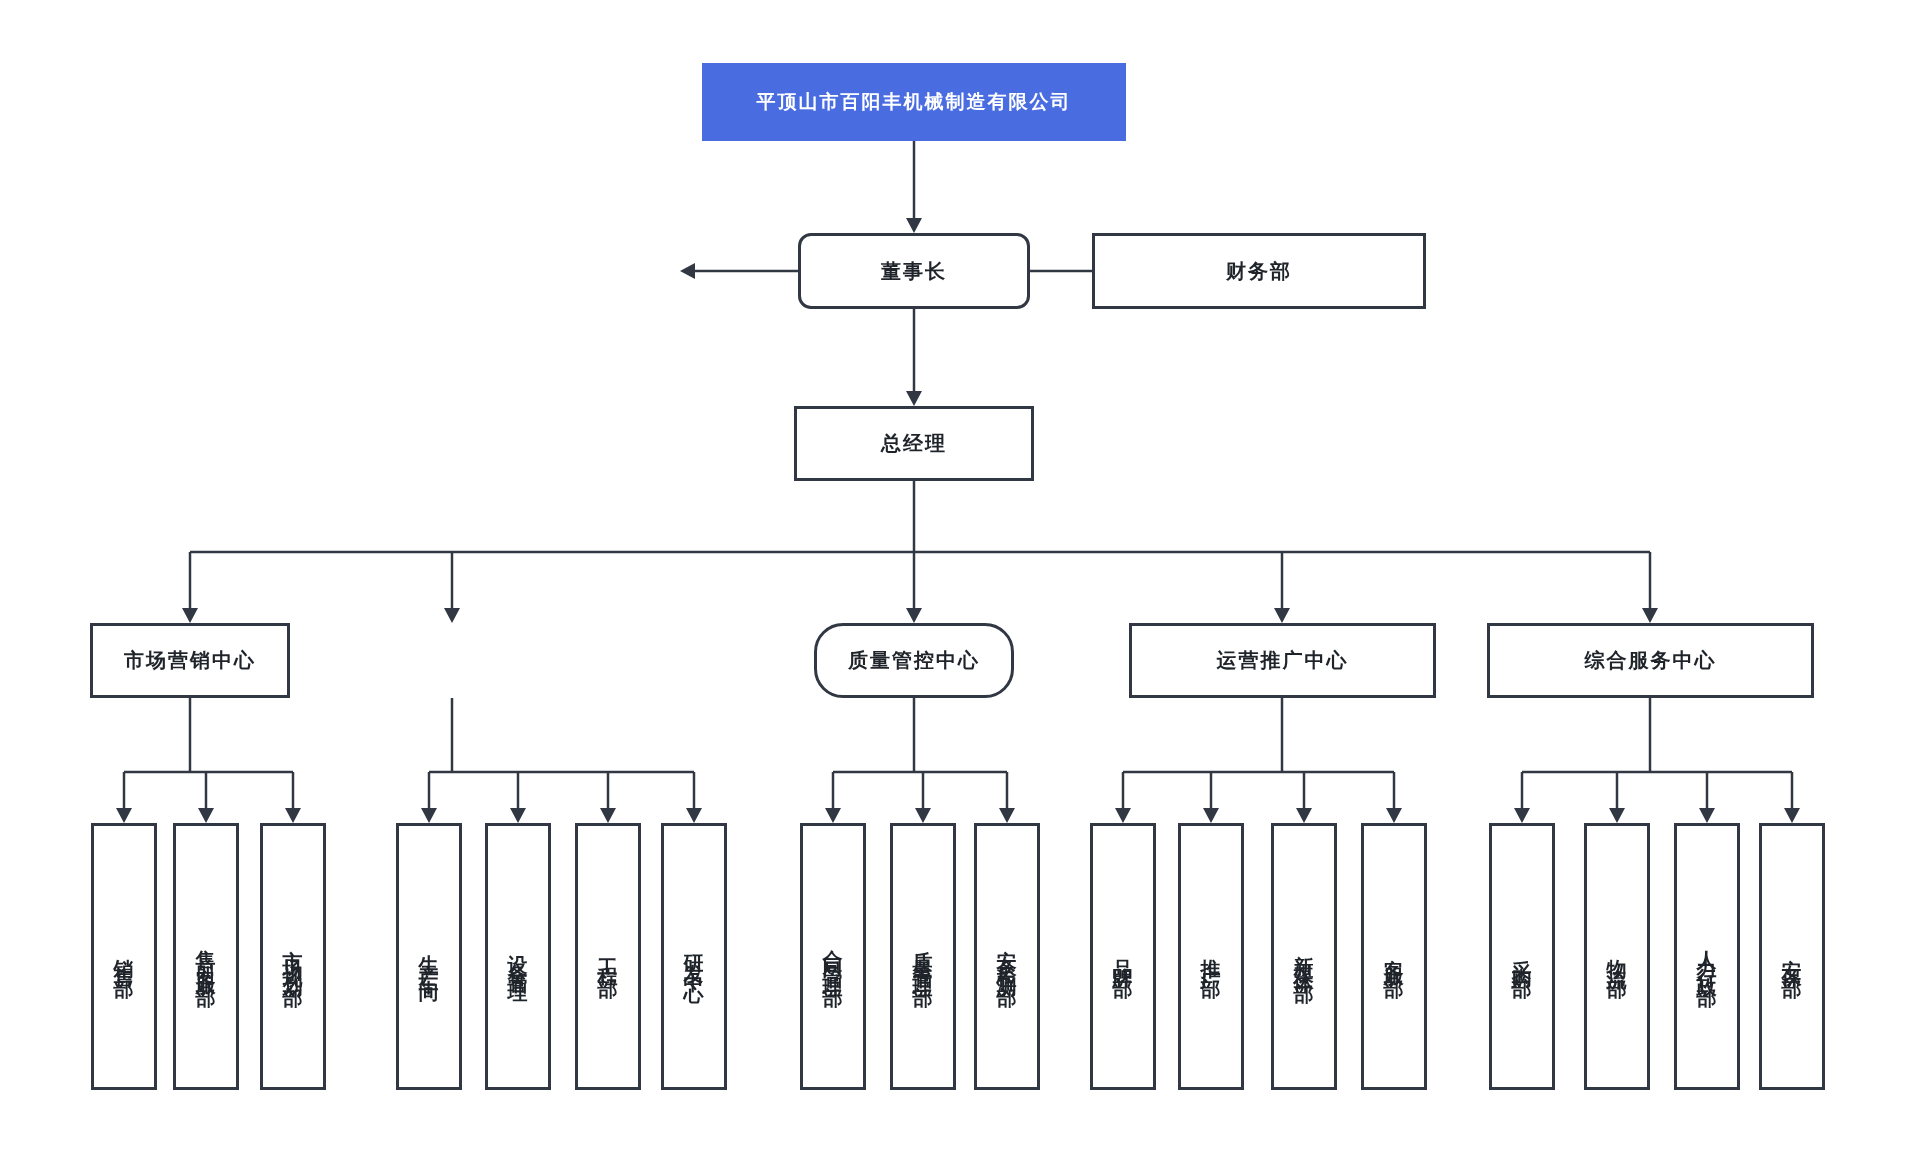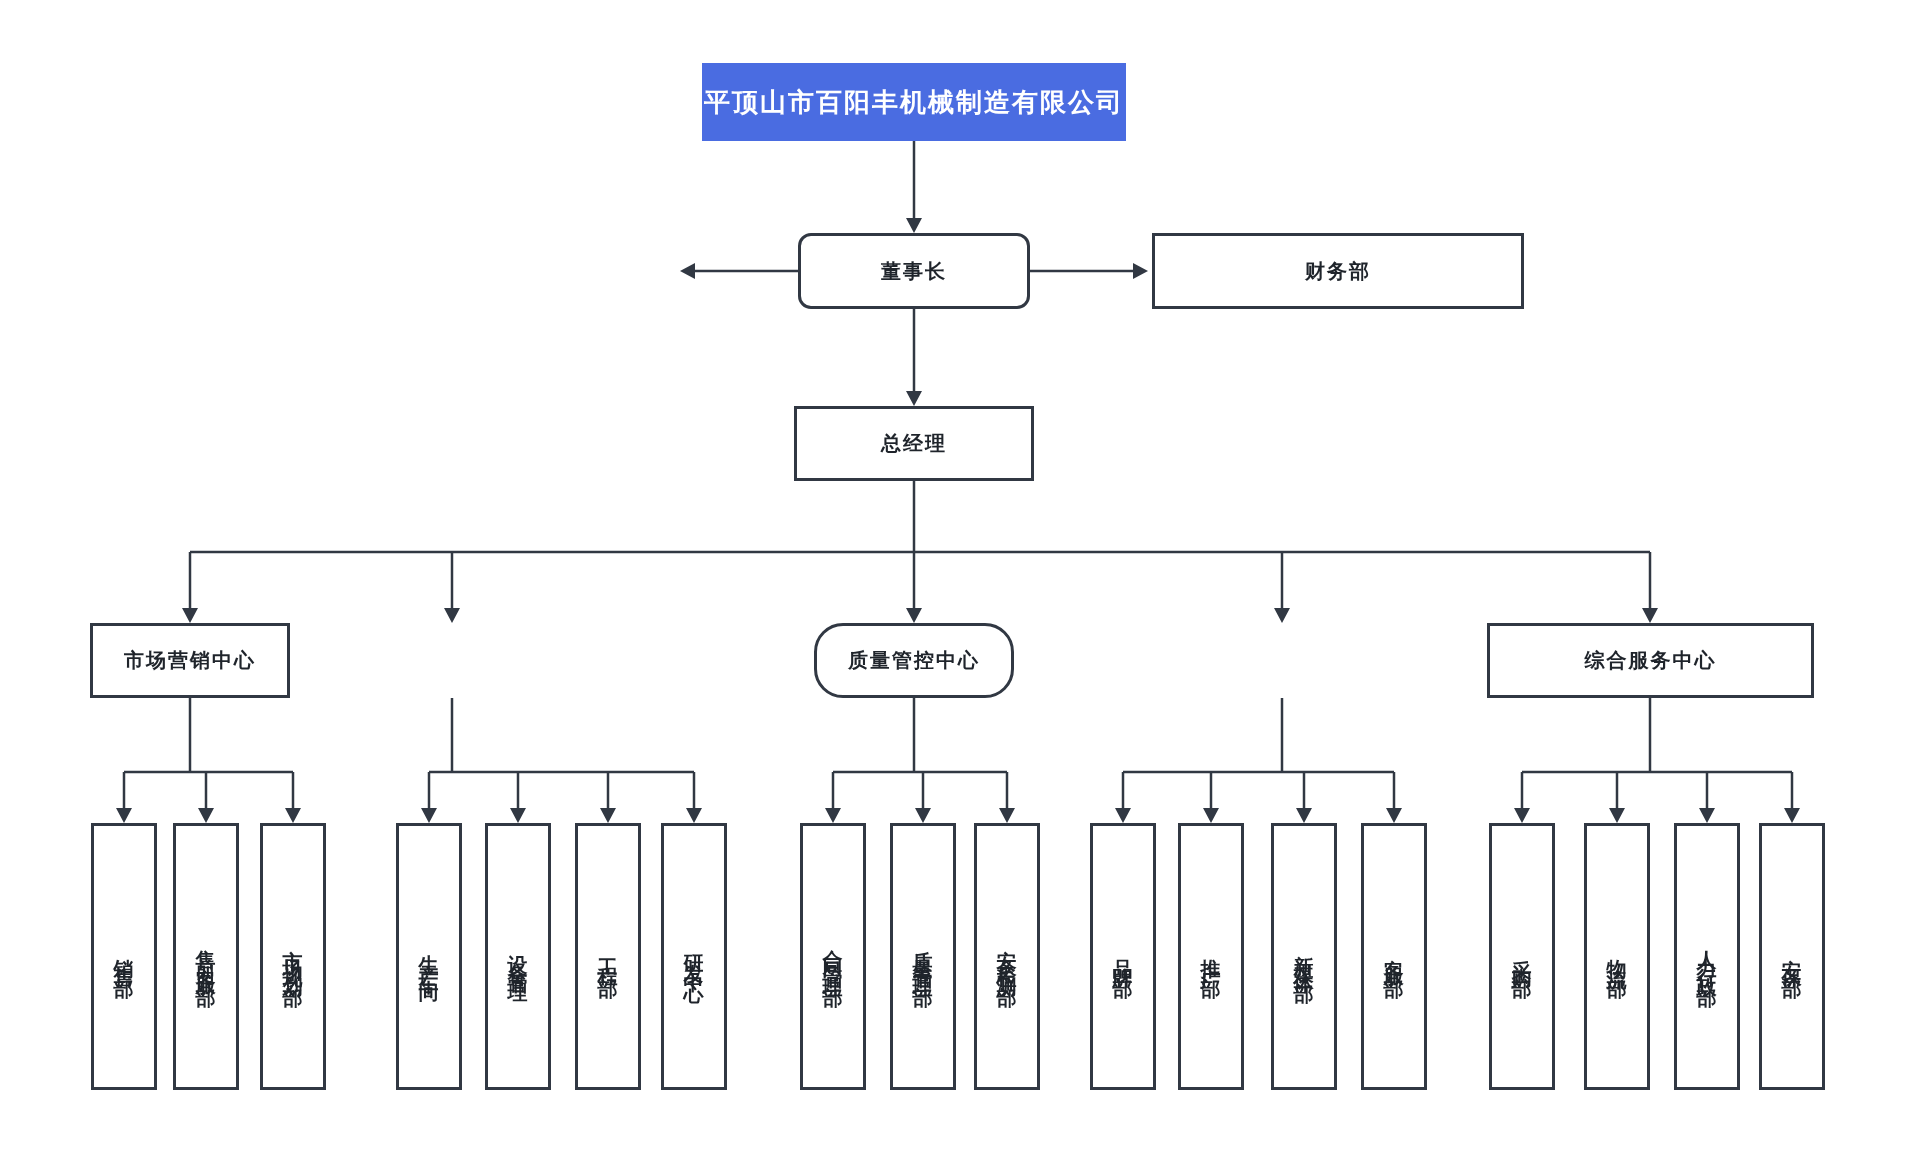--- a/index.html
+++ b/index.html
@@ -28,21 +28,21 @@
     font-size: 20px;
     letter-spacing: 2px;
     color: #1f242b;
     text-align: center;
     white-space: nowrap;
   }
   .box.root {
     background: #4a6ce1;
     border: none;
     color: #ffffff;
-    font-size: 26px;
+    font-size: 19px;
     letter-spacing: 2px;
   }
   .vlabel {
     writing-mode: vertical-rl;
     text-orientation: upright;
     letter-spacing: 9px;
     font-size: 20px;
     white-space: normal;
     line-height: 1;
   }
@@ -147,26 +147,27 @@
       <line x1="1707" y1="772" x2="1707" y2="810"></line>
       <polygon stroke="none" points="1699,808 1715,808 1707,823"></polygon>
       <line x1="1792" y1="772" x2="1792" y2="810"></line>
       <polygon stroke="none" points="1784,808 1800,808 1792,823"></polygon>
     </g>
   </svg>
 
   <div class="box root" style="left:702px; top:63px; width:424px; height:78px;">平顶山市百阳丰机械制造有限公司</div>
 
   <div class="box" style="left:798px; top:233px; width:232px; height:76px;border-radius:13px;">董事长</div>
-  <div class="box" style="left:1152px; top:233px; width:372px; height:76px;">财务部</div>
+  <div class="box" style="left:1092px; top:233px; width:334px; height:76px;">财务部</div>
 
   <div class="box" style="left:794px; top:406px; width:240px; height:75px;">总经理</div>
 
   <div class="box" style="left:90px; top:623px; width:200px; height:75px;">市场营销中心</div>
   <div class="box" style="left:814px; top:623px; width:200px; height:75px;border-radius:29px;">质量管控中心</div>
+  <div class="box" style="left:1129px; top:623px; width:307px; height:75px;">运营推广中心</div>
   <div class="box" style="left:1487px; top:623px; width:327px; height:75px;">综合服务中心</div>
 
   <div class="box" style="left:91px; top:823px; width:66px; height:267px;">
     <span class="vlabel">销售部</span>
   </div>
   <div class="box" style="left:173px; top:823px; width:66px; height:267px;">
     <span class="vlabel">售前客服部</span>
   </div>
   <div class="box" style="left:260px; top:823px; width:66px; height:267px;">
     <span class="vlabel">市场规划部</span>

